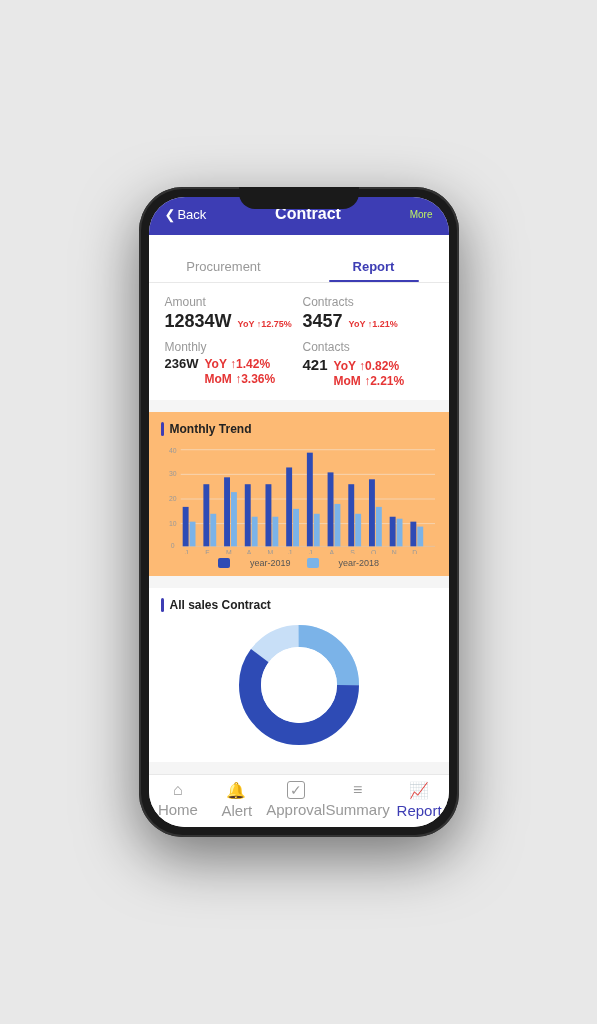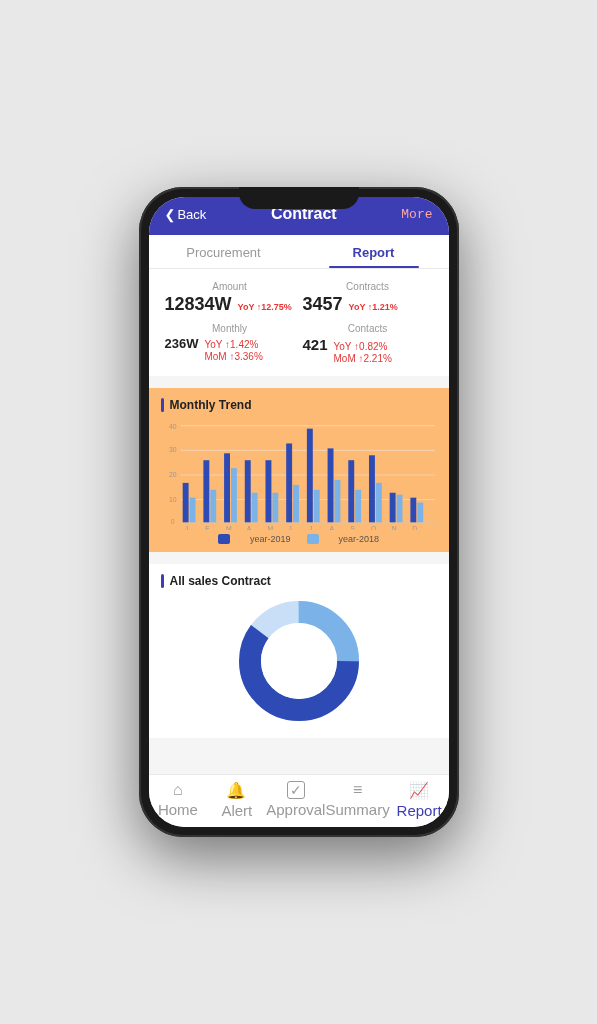--- a/index.html
+++ b/index.html
@@ -81,35 +81,34 @@
       display: flex;
       align-items: center;
       gap: 2px;
     }
     .header-title {
       color: #fff;
       font-size: 16px;
       font-weight: 700;
     }
     .header-more {
-      color: #fca5a5;
-      font-size: 13px;
-      font-family: Liberation Mono, monospace;
+      color: #bef264;
+      font-size: 10px;
     }
     
     .tabs {
       background: #fff;
       display: flex;
       border-bottom: 1px solid #e8e8e8;
       flex-shrink: 0;
     }
     .tab {
       flex: 1;
       text-align: center;
-      padding: 10px 0 8px;
+      padding: 24px 0 8px;
       font-size: 13px;
       color: #999;
       position: relative;
     }
     .tab.active {
       color: #3d3db4;
       font-weight: 600;
     }
     .tab.active::after {
       content: '';
@@ -133,24 +132,23 @@
       margin: 0;
       padding: 12px 16px;
     }
     .stats-grid {
       display: grid;
       grid-template-columns: 1fr 1fr;
       gap: 8px;
     }
     .stat-item {}
     .stat-label {
-      font-size: 10px;
+      font-size: 12px;
       color: #999;
       margin-bottom: 2px;
-      text-align: center;
     }
     .stat-row {
       display: flex;
       align-items: baseline;
       gap: 6px;
     }
     .stat-value {
       font-size: 18px;
       font-weight: 700;
       color: #222;
@@ -159,23 +157,23 @@
       font-size: 9px;
       color: #e53535;
       font-weight: 600;
     }
     .stat-sub {
       display: flex;
       flex-direction: column;
       gap: 1px;
     }
     .stat-sub-val {
-      font-size: 10px;
+      font-size: 12px;
       color: #e53535;
-      font-weight: 400;
+      font-weight: 700;
     }
     
     .chart-section {
       background: #fdba74;
       margin-top: 6px;
       padding: 10px 12px 8px;
     }
     .section-title {
       display: flex;
       align-items: center;

